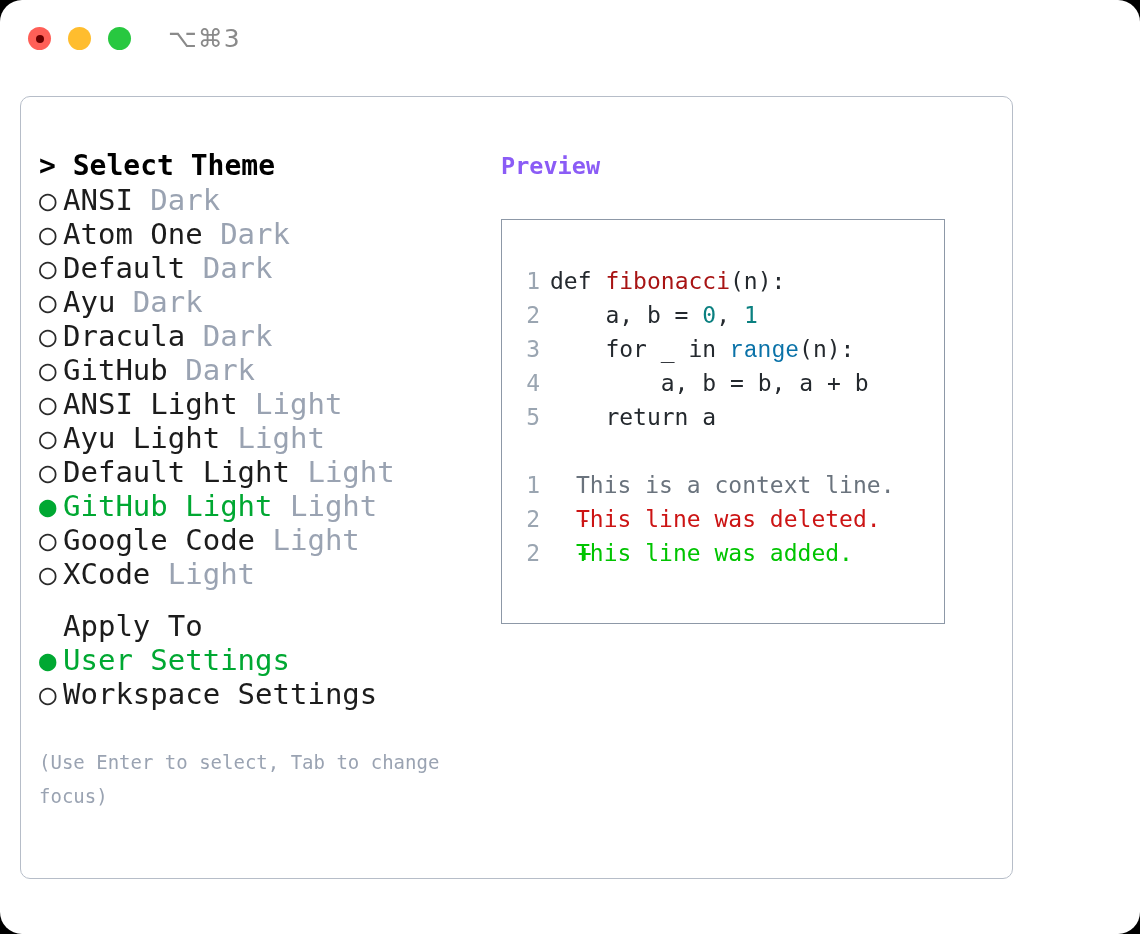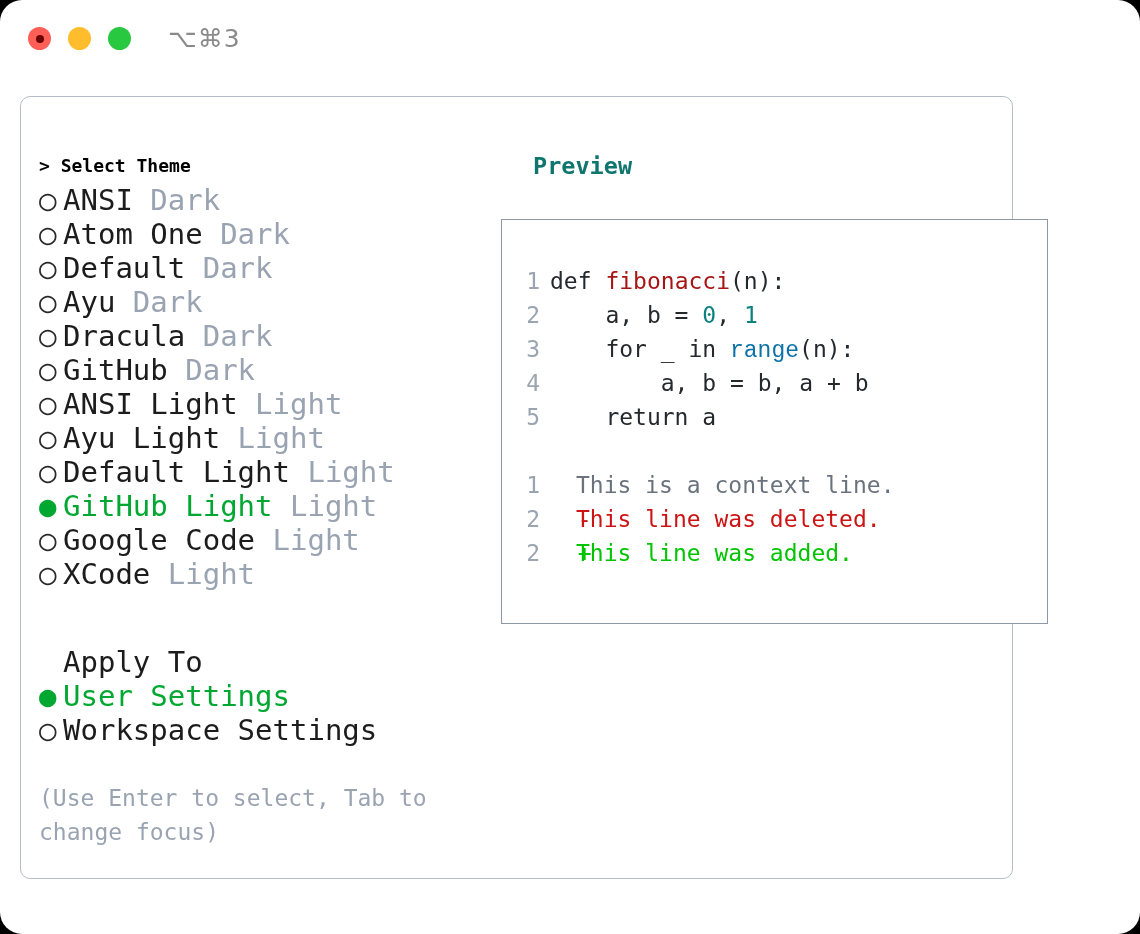--- a/index.html
+++ b/index.html
@@ -25,31 +25,31 @@
   }
   
   .card{
     position:absolute;left:20px;top:96px;width:993px;height:783px;
     border:1.6px solid #b6bdc8;border-radius:10px;box-sizing:border-box;background:#fff;
   }
   
   .left{position:absolute;left:18px;top:52px;width:450px;}
   .row{height:34px;line-height:34px;font-size:29px;color:#1c1c1c;white-space:pre;}
   .row .bullet{display:inline-block;width:24px;color:#2b2b2b;}
-  .heading{font-weight:bold;font-size:18px;color:#000;}
+  .heading{font-weight:bold;font-size:28px;color:#000;}
   .row.sel{color:#00a832;}
   .row.sel .bullet{color:#00a832;}
   .muted{color:#9aa3b2;}
-  .applyhead{margin-top:54px;}
-  .hint{margin-top:34px;font-size:23px;line-height:34px;color:#9aa3b2;width:420px;}
+  .applyhead{margin-top:18px;}
+  .hint{margin-top:34px;font-size:19px;line-height:34px;color:#9aa3b2;width:420px;}
   
   .right{position:absolute;left:480px;top:52px;}
-  .preview-label{font-size:23.5px;font-weight:bold;color:#0f766e;line-height:34px;margin-left:32px;}
+  .preview-label{font-size:23.5px;font-weight:bold;color:#8b5cf6;line-height:34px;}
   .codebox{
-    margin-top:36px;width:547px;height:405px;box-sizing:border-box;
+    margin-top:36px;width:444px;height:405px;box-sizing:border-box;
     border:1.6px solid #8d98a7;background:#fff;padding:44px 10px 0 0;
   }
   .cline{height:34px;line-height:34px;font-size:23px;white-space:pre;color:#24292e;}
   .ln{display:inline-block;width:38px;text-align:right;color:#9aa5b1;margin-right:10px;}
   .fn{color:#a81414;}
   .num{color:#0b8080;}
   .bi{color:#0a72a8;font-family:Liberation Mono, monospace;}
   .gap{height:34px;}
   .dline{height:34px;line-height:34px;font-size:23px;white-space:pre;}
   .mark{display:inline-block;width:26px;}

